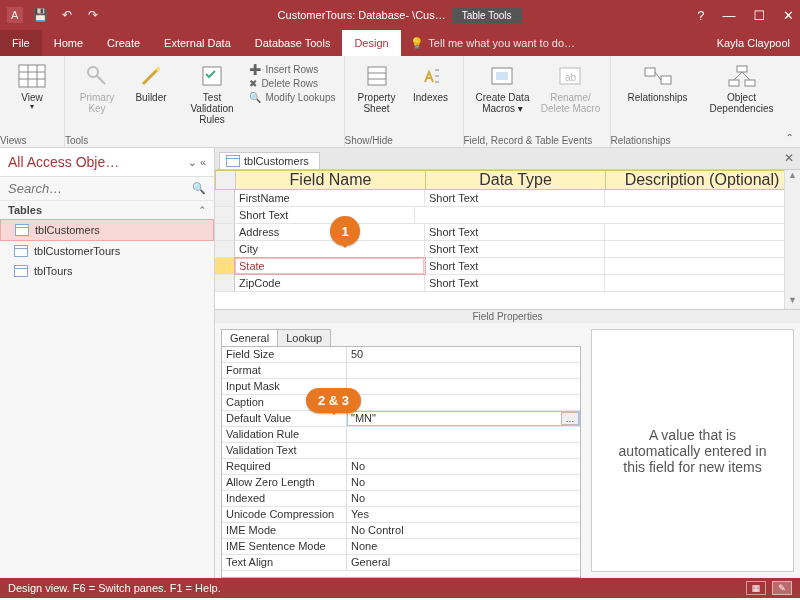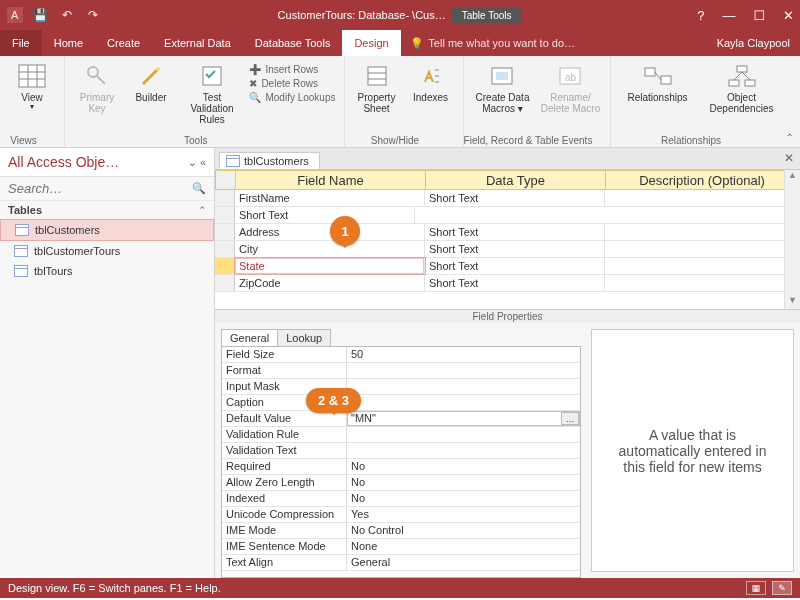--- a/index.html
+++ b/index.html
@@ -15,21 +15,21 @@
 
   .menubar { height: 26px; background: #a4373a; color: #fff; display: flex; align-items: stretch; padding: 0 0; font-size: 11px; }
   .menu-item { padding: 6px 12px; display: flex; align-items: center; cursor: pointer; }
   .menu-item.file { background: #8e2e30; }
   .menu-item.active { background: #fff; color: #a4373a; }
   .tell-me { display: flex; align-items: center; gap: 4px; padding: 0 10px; opacity: 0.85; flex: 1; }
   .user { padding: 0 10px; display: flex; align-items: center; }
 
   .ribbon { height: 92px; background: #f3f3f3; border-bottom: 1px solid #d4d4d4; display: flex; position: relative; }
   .ribbon-group { border-right: 1px solid #e0e0e0; padding: 4px 8px 0 8px; display: flex; flex-direction: column; position: relative; }
-  .ribbon-group-label { position: absolute; bottom: 1px; left: 0; right: 17px; text-align: center; font-size: 10px; color: #666; }
+  .ribbon-group-label { position: absolute; bottom: 1px; left: 0; right: 17px; font-size: 10px; color: #666; }
   .ribbon-row { display: flex; gap: 6px; height: 72px; }
   .big-btn { display: flex; flex-direction: column; align-items: center; justify-content: flex-start; width: 48px; padding-top: 2px; text-align: center; font-size: 10px; line-height: 1.1; cursor: pointer; }
   .big-btn.wide { width: 62px; }
   .big-btn.wider { width: 78px; }
   .big-icon { width: 30px; height: 28px; margin-bottom: 2px; display: flex; align-items: center; justify-content: center; }
   .small-stack { display: flex; flex-direction: column; gap: 3px; font-size: 10px; color: #666; padding-top: 4px; }
   .small-stack div { display: flex; align-items: center; gap: 4px; }
   .disabled { color: #aaa; }
   .collapse-arrow { position: absolute; right: 6px; bottom: 4px; font-size: 10px; color: #666; }
 
@@ -44,21 +44,21 @@
   .nav-item.selected { background: #f8d7d7; border: 1px solid #e8a9a9; }
   .tbl-ico { width: 14px; height: 12px; background: linear-gradient(#fff,#fff); border: 1px solid #8aa6d6; position: relative; }
   .tbl-ico::before { content:""; position:absolute; top:2px; left:0; right:0; height:1px; background:#8aa6d6; }
 
   .design-area { flex: 1; display: flex; flex-direction: column; background: #eee; }
   .doc-tab-bar { height: 22px; display: flex; align-items: flex-end; padding: 0 4px; background: #e8e8e8; border-bottom: 1px solid #ccc; position: relative; }
   .doc-tab { background: #fff; border: 1px solid #ccc; border-bottom: none; padding: 2px 10px 2px 6px; font-size: 11px; display: flex; align-items: center; gap: 4px; }
   .tab-close { position: absolute; right: 6px; top: 3px; font-size: 12px; color: #666; }
 
   .grid-wrap { background: #fff; height: 140px; overflow: hidden; position: relative; border-bottom: 1px solid #ccc; }
-  .column-headers { display: flex; background: #fff3c2; border: 1px solid #d8c778; height: 20px; font-size: 13px; }
+  .column-headers { display: flex; background: #fff3c2; border: 1px solid #d8c778; height: 20px; font-size: 16px; }
   .row-sel-hdr { width: 20px; background:#f0f0f0; border-right: 1px solid #ccc; }
   .col-h { border-right: 1px solid #d8c778; display: flex; align-items: center; justify-content: center; }
   .col-fn { width: 190px; }
   .col-dt { width: 180px; }
   .col-desc { flex: 1; }
   .grid-body { height: 118px; overflow: hidden; }
   .grid-row { display: flex; height: 17px; border-bottom: 1px solid #e4e4e4; font-size: 11px; }
   .row-sel { width: 20px; background: #f0f0f0; border-right: 1px solid #ccc; }
   .row-sel.active { background: #ffe07a; }
   .cell { padding: 1px 4px; border-right: 1px solid #e4e4e4; display: flex; align-items: center; }

